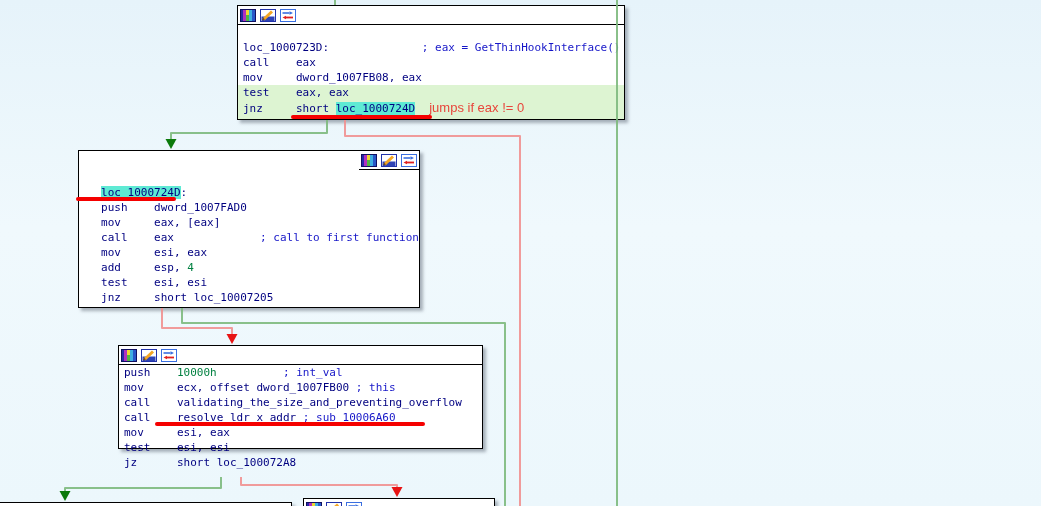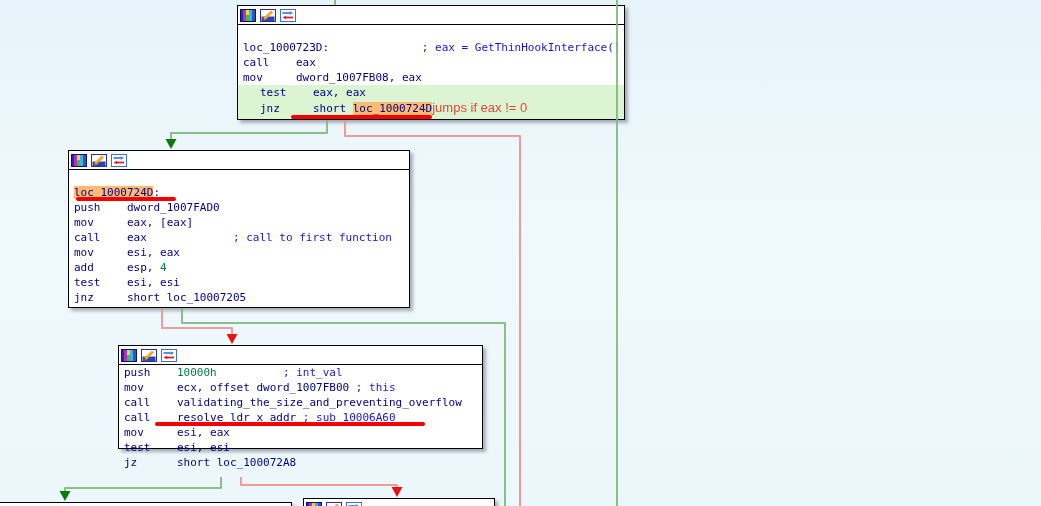--- a/index.html
+++ b/index.html
@@ -30,30 +30,31 @@
   .icon{width:16px;height:13px;display:inline-block;line-height:0;cursor:pointer;}
   .icon svg{display:block;}
   .content{
     flex:1 1 auto;
     display:flex;flex-direction:column;
     padding:0 0 0 5px;
     font-size:11px;line-height:15px;
     white-space:pre;
   }
   .row{height:15px;flex:0 0 auto;}
-  .row.hl{background:#ddf4d2;margin-left:-5px;padding-left:22px;}
+  .row.hl{background:#ddf4d2;margin-left:-5px;padding-left:5px;}
   .fillband{flex:1 1 auto;margin-left:-5px;}
   .fillband.hl{background:#ddf4d2;}
   .seg-code{color:#000080;}
   .seg-comment{color:#1616c8;}
   .seg-num{color:#008040;}
-  .tok-hl{background:#fdba74;}
+  .tok-hl{background:#5eead4;}
   .seg-annot{
     font-family:"Liberation Sans","DejaVu Sans",sans-serif;
     color:#e8463c;font-size:13px;
+    margin-left:14px;
   }
   .marker{
     position:absolute;
     background:#f50000;
     border-radius:2px;
     z-index:3;
   }
   #edges-svg{
     position:absolute;left:0;top:0;z-index:4;
     pointer-events:none;
@@ -89,21 +90,21 @@
             <rect x="0.5" y="0.5" width="15" height="12" fill="#ffffff" stroke="#3a6fe0"></rect>
             <line x1="2.5" y1="4" x2="9.5" y2="4" stroke="#3a6fe0" stroke-width="1.6"></line>
             <polygon points="9.5,2.2 13,4 9.5,5.8" fill="#3a6fe0"></polygon>
             <line x1="6" y1="8.5" x2="13" y2="8.5" stroke="#e02020" stroke-width="1.8"></line>
             <polygon points="6,6.7 2.5,8.5 6,10.3" fill="#e02020"></polygon>
           </svg>
         </span>
       </div>
       <div class="content"><div class="row"></div><div class="row"><span class="seg-code">loc_1000723D:</span><span class="seg-code">              </span><span class="seg-comment">; eax = GetThinHookInterface()</span></div><div class="row"><span class="seg-code">call    eax</span></div><div class="row"><span class="seg-code">mov     dword_1007FB08, eax</span></div><div class="row hl"><span class="seg-code">test    eax, eax</span></div><div class="row hl"><span class="seg-code">jnz     short </span><span class="seg-code tok-hl">loc_1000724D</span><span class="seg-annot">jumps if eax != 0</span></div><div class="fillband hl"></div></div>
     </div>
-    <div class="block" style="left: 68px; top: 150px; width: 342px; height: 158px;">
+    <div class="block" style="left: 78px; top: 150px; width: 342px; height: 158px; align-items: flex-end;">
       <div class="titlebar">
         <span class="icon">
           <svg width="16" height="13">
             <rect x="0.5" y="0.5" width="15" height="12" stroke="#101060" fill="#2828a8"></rect>
             <rect x="1" y="1" width="14" height="11" fill="#2828a8"></rect>
             <rect x="3" y="1" width="3" height="11" fill="#b030c0"></rect>
             <rect x="6" y="1" width="3" height="11" fill="#f0d830"></rect>
             <rect x="6" y="6" width="3" height="6" fill="#50b840"></rect>
             <rect x="9" y="1" width="3" height="11" fill="#40b0e0"></rect>
             <rect x="12" y="1" width="3" height="11" fill="#2858c8"></rect>

